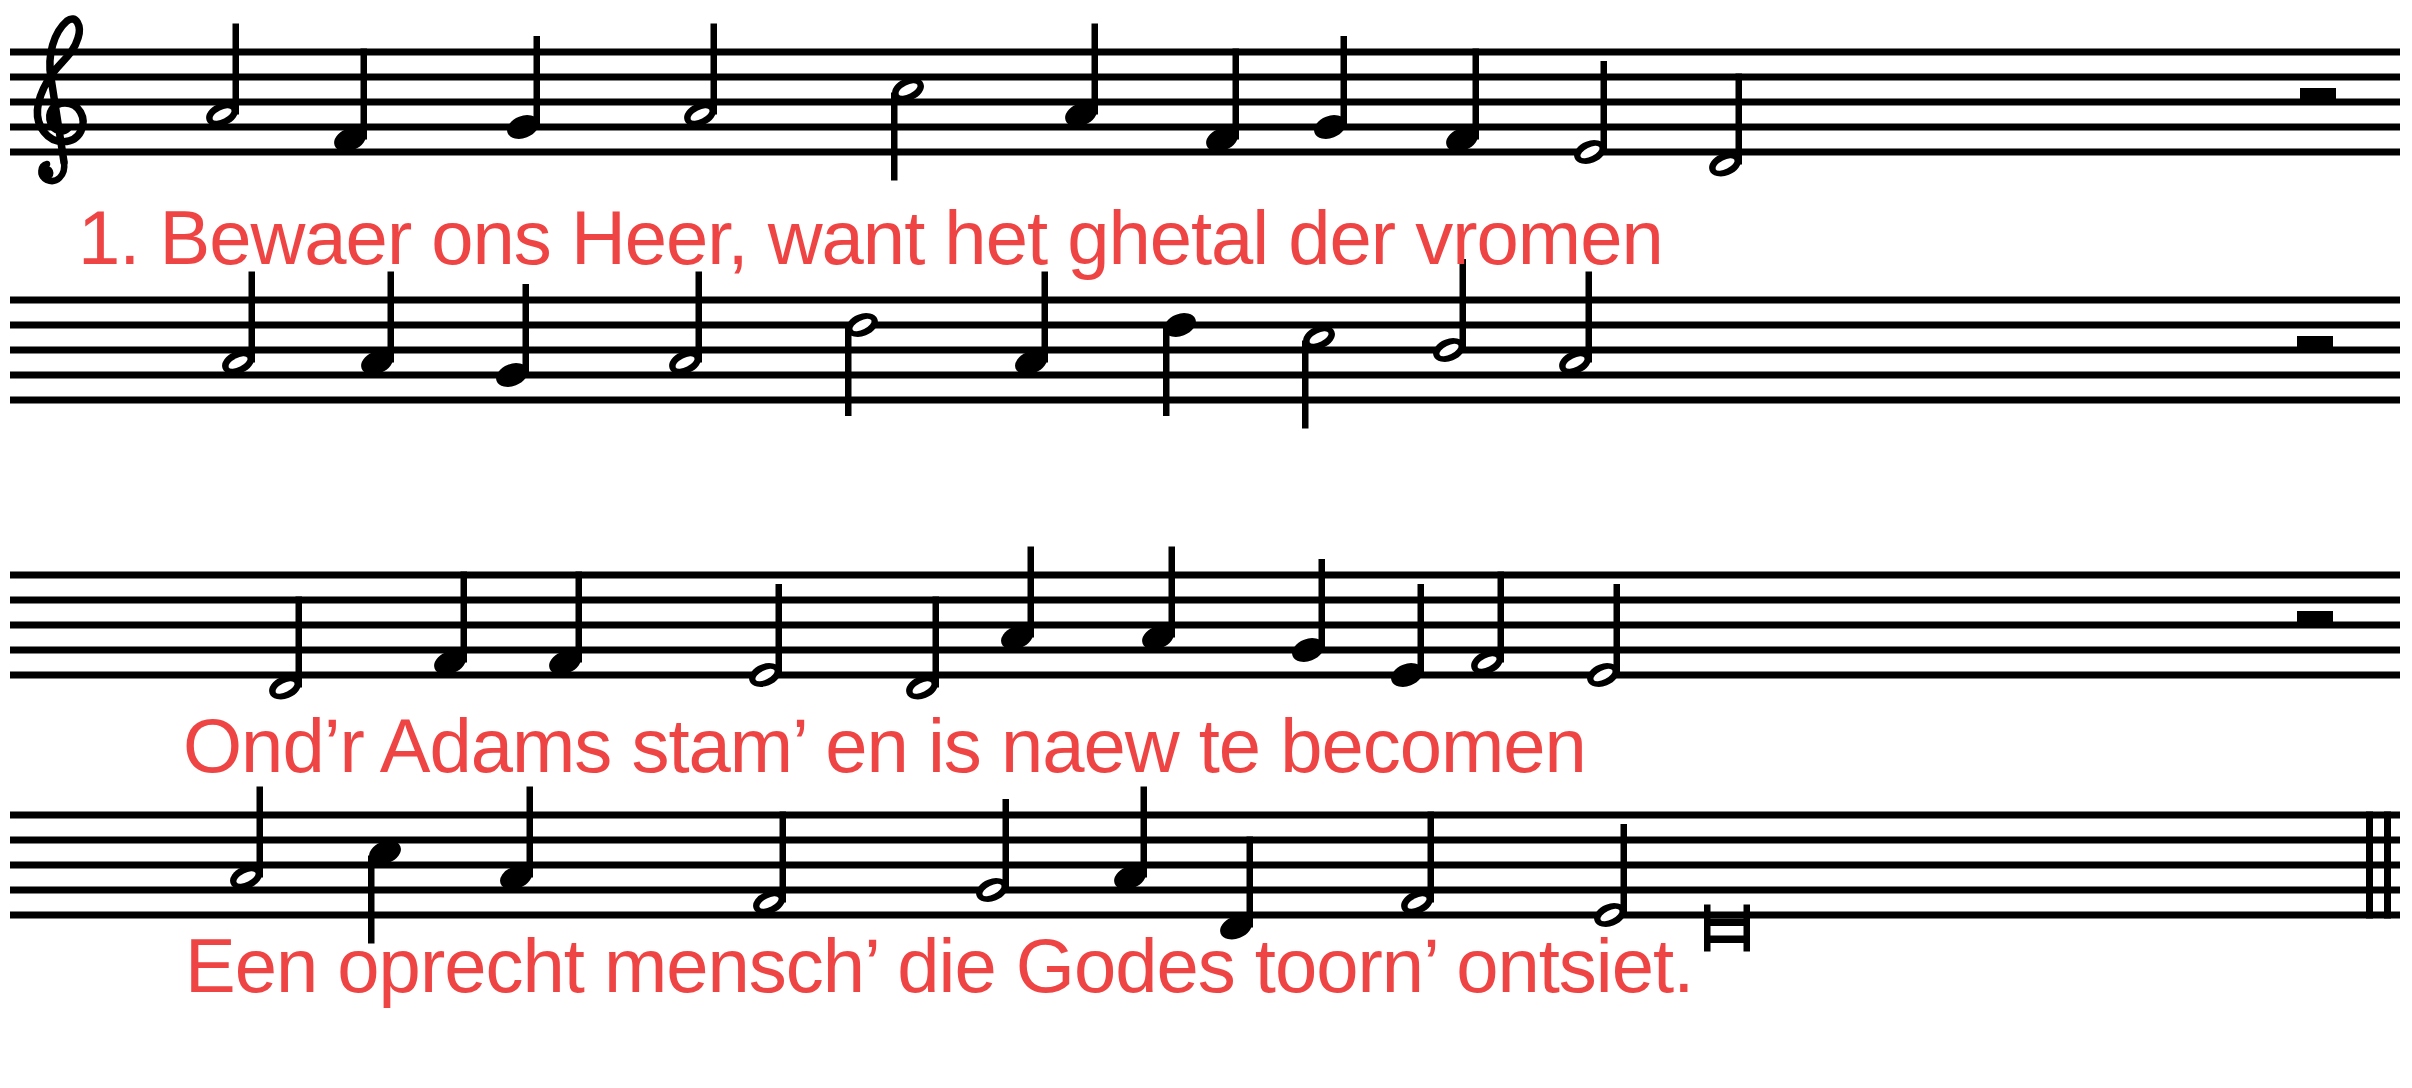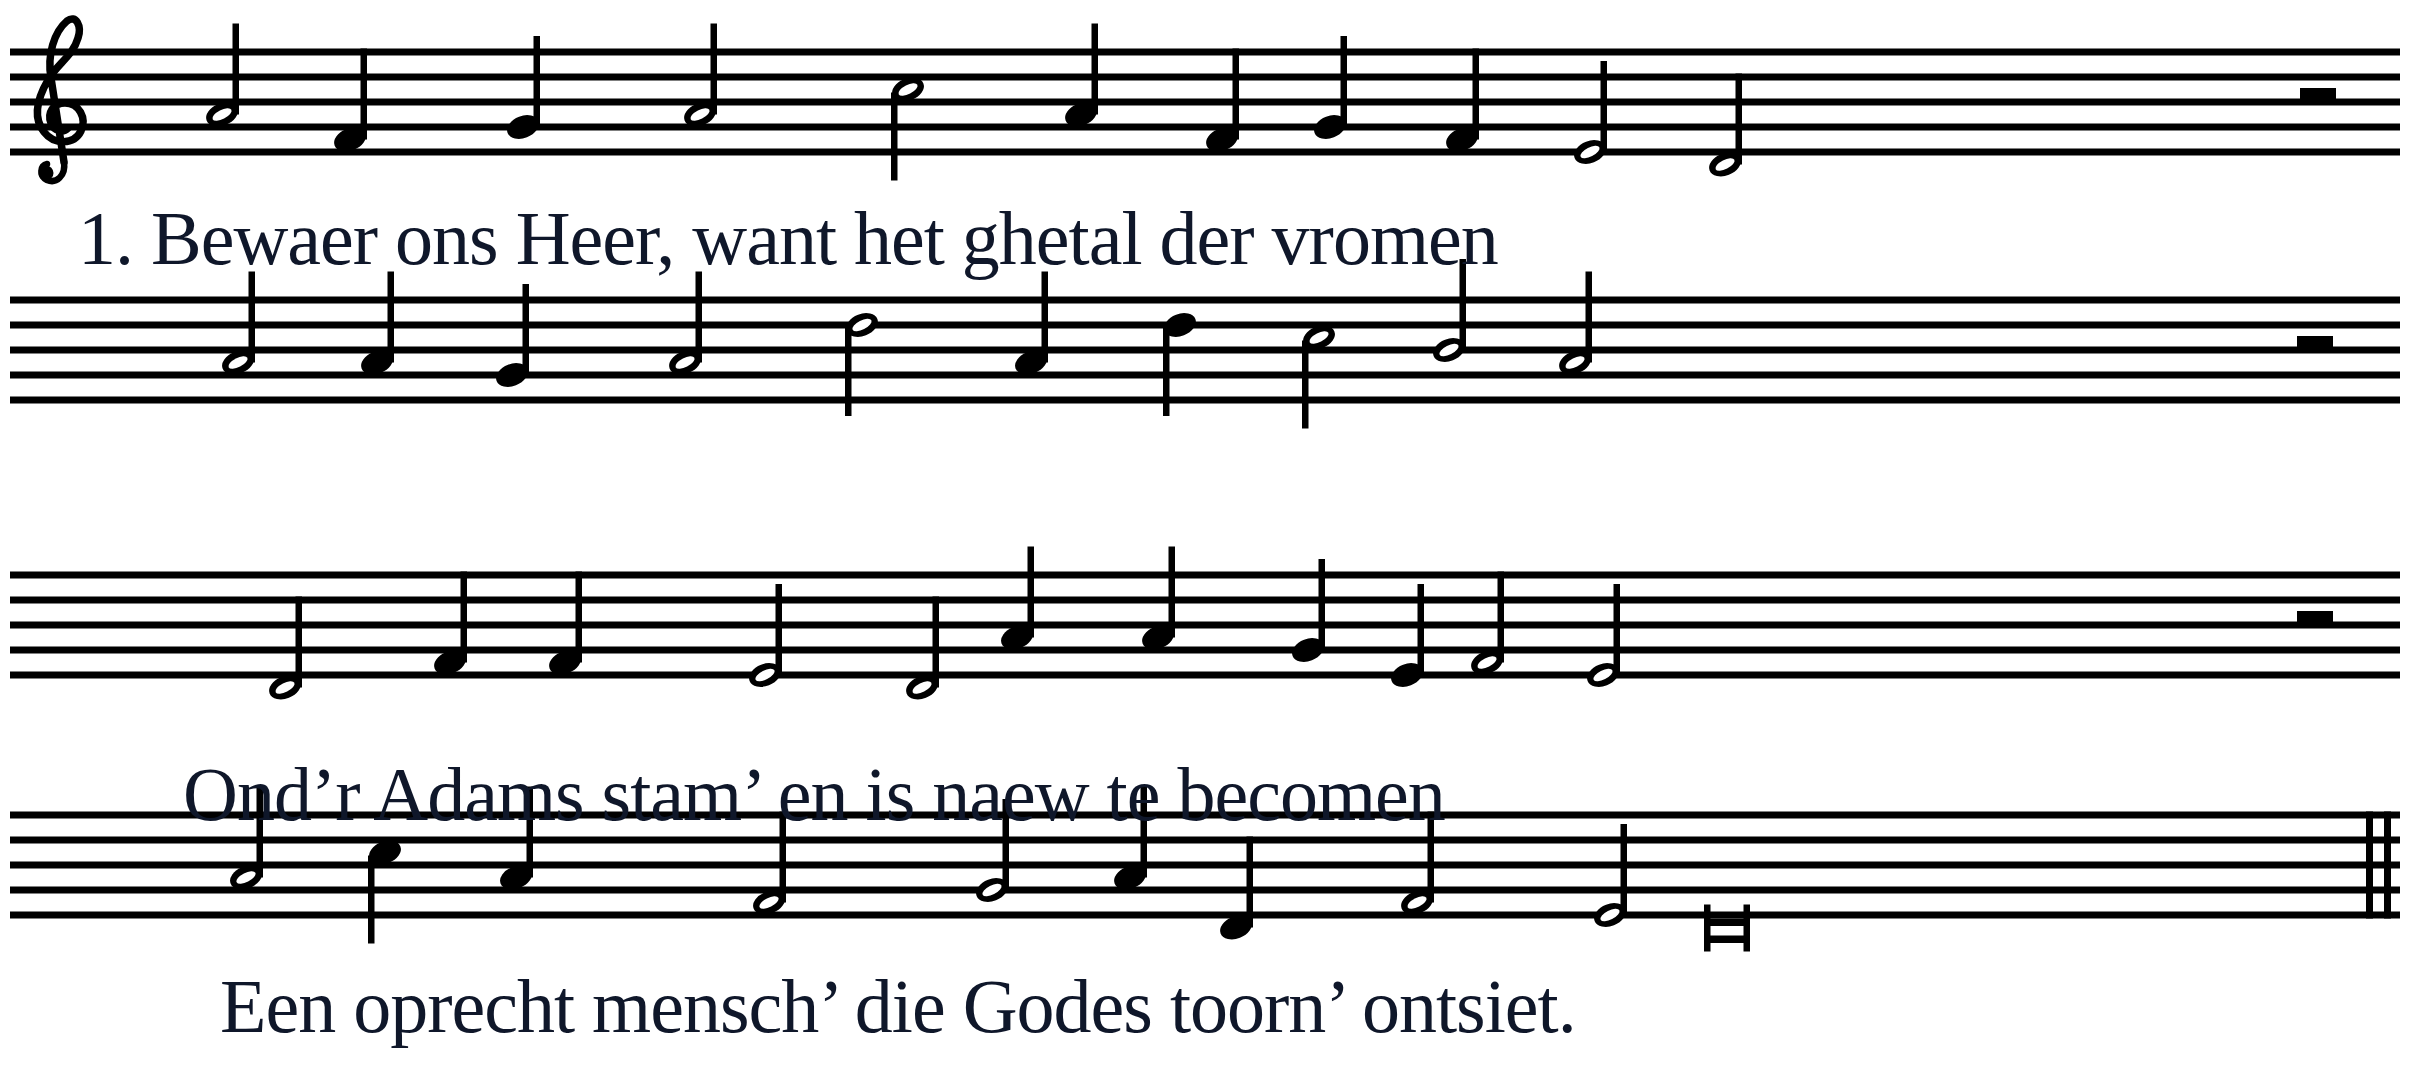--- a/index.html
+++ b/index.html
@@ -1,24 +1,24 @@
 <!DOCTYPE html>
 <html><head>
 <meta charset="utf-8">
 <style>
   html,body{margin:0;padding:0;background:#ffffff;}
   .page{position:relative;width:2412px;height:1088px;background:#ffffff;overflow:hidden;
         font-family:"Liberation Serif","DejaVu Serif",serif;}
   #score{position:absolute;left:0;top:0;}
-  .lyric{position:absolute;color:#0f172a;font-size:76px;line-height:80px;letter-spacing:-1px;
-         white-space:pre;font-family:Liberation Serif, serif;}
+  .lyric{position:absolute;color:#ef4444;font-size:76px;line-height:80px;letter-spacing:-1px;
+         white-space:pre;font-family:Liberation Sans, sans-serif;}
   .lyric1{left:78px;top:198px;}
   .lyric2{left:192px;top:446px;}
-  .lyric3{left:183px;top:706px;margin-top:48px;}
-  .lyric4{left:185px;top:966px;margin-left:35px;}
+  .lyric3{left:183px;top:706px;}
+  .lyric4{left:185px;top:926px;}
 </style>
 </head>
 <body>
 
 <div class="page">
   <svg id="score" width="2412" height="1088" viewBox="0 0 2412 1088" xmlns="http://www.w3.org/2000/svg">
       <rect x="10" y="48.5" width="2390" height="7" fill="#000000"></rect>
       <rect x="10" y="73.5" width="2390" height="7" fill="#000000"></rect>
       <rect x="10" y="98.5" width="2390" height="7" fill="#000000"></rect>
       <rect x="10" y="123.5" width="2390" height="7" fill="#000000"></rect>

